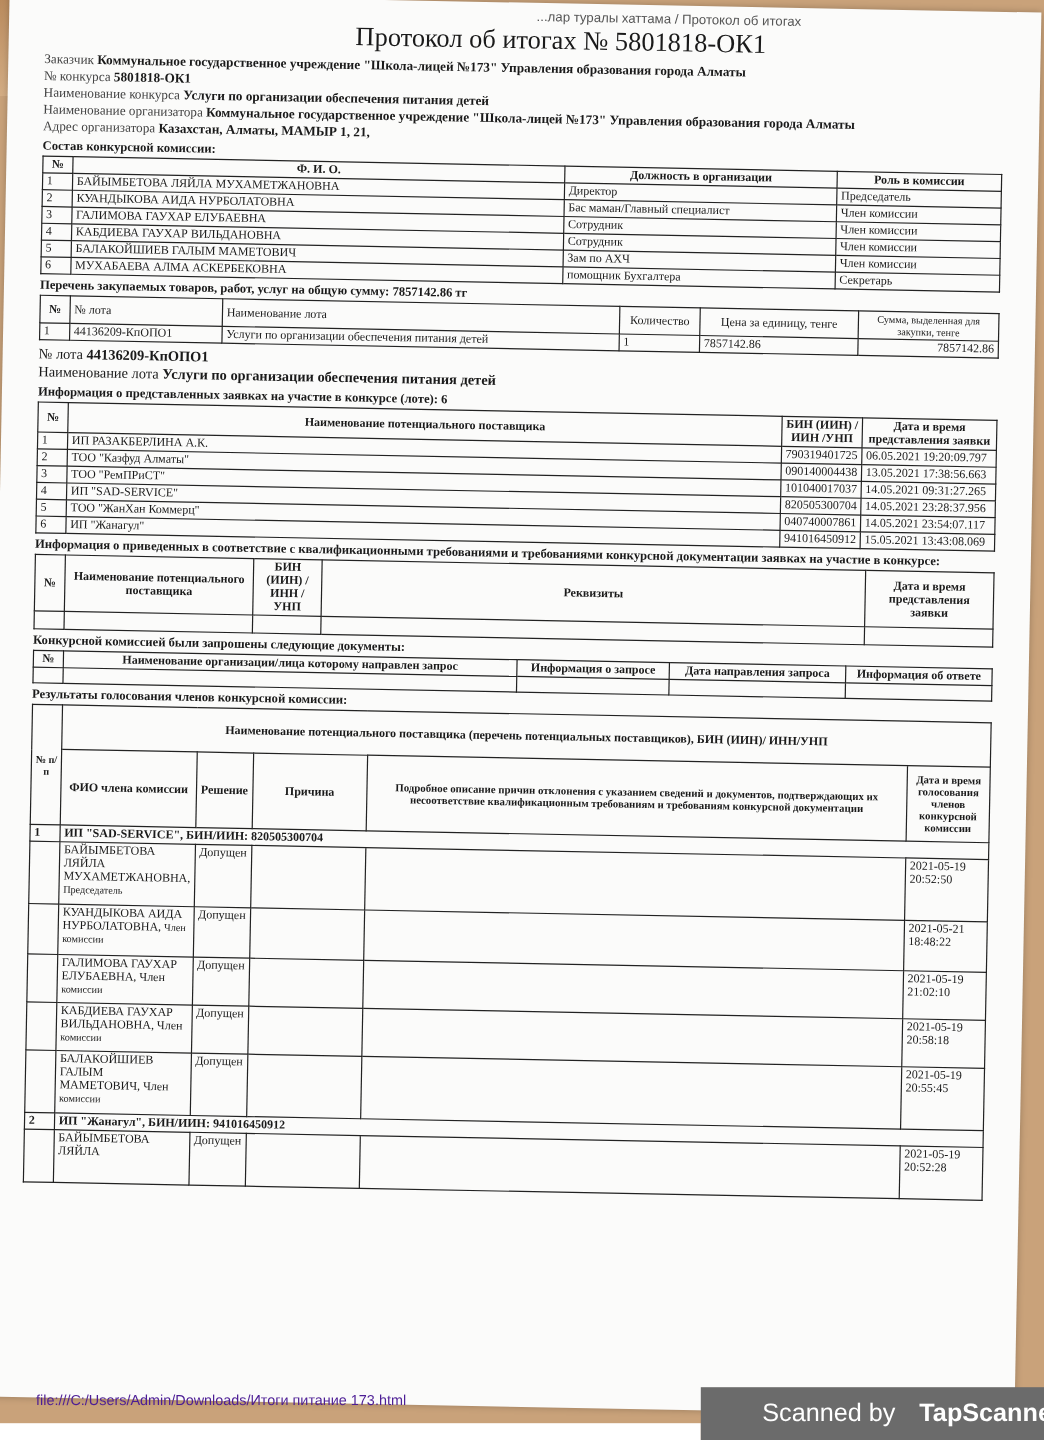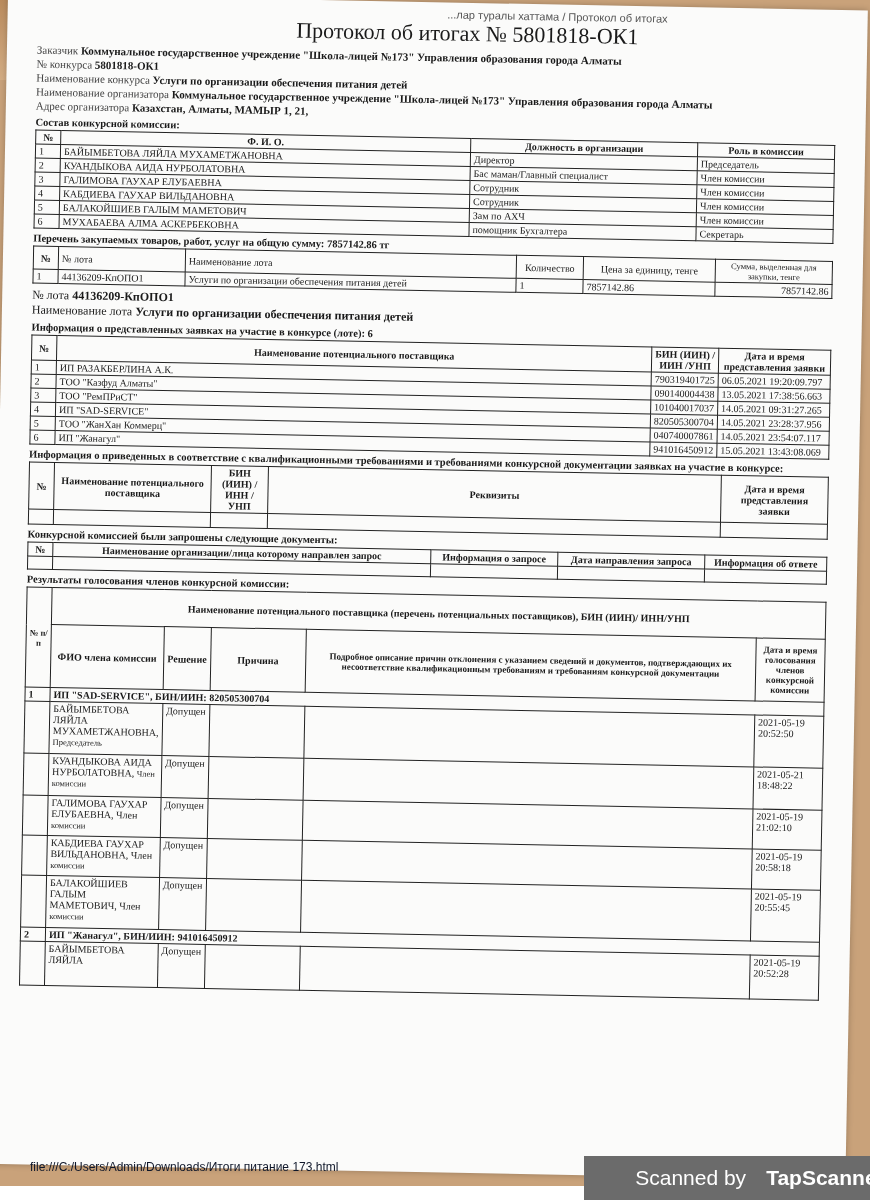--- a/index.html
+++ b/index.html
@@ -28,21 +28,21 @@
   th { font-weight:bold; text-align:center; vertical-align:middle; }
   .num { width:18px; }
   .r { text-align:right; }
   .small { font-size:8.5px; }
   .lot-head { font-size:12px; line-height:15px; margin-top:4px; }
   .lot-head b { font-weight:bold; }
   .vote td { height:auto; }
   .supplier-row td { font-weight:bold; }
   .footer-path {
     position:absolute; left:30px; top:1160px; font-family:"Liberation Sans", sans-serif;
-    font-size:12px; color:#0f172a;
+    font-size:12px; color:#4c1d95;
   }
   .scanner {
     position:absolute; left:584px; top:1156px; width:286px; height:44px;
     background:#6b6b6b; color:#fff; font-family:"Liberation Sans", sans-serif;
     font-size:21px; display:flex; align-items:center; justify-content:center;padding-left:33px;
   }
   .scanner b { margin-left:20px; }
   .bottom-strip { position:absolute; left:0; top:1186px; width:584px; height:14px; background:#fff; }
 </style>
 </head>

